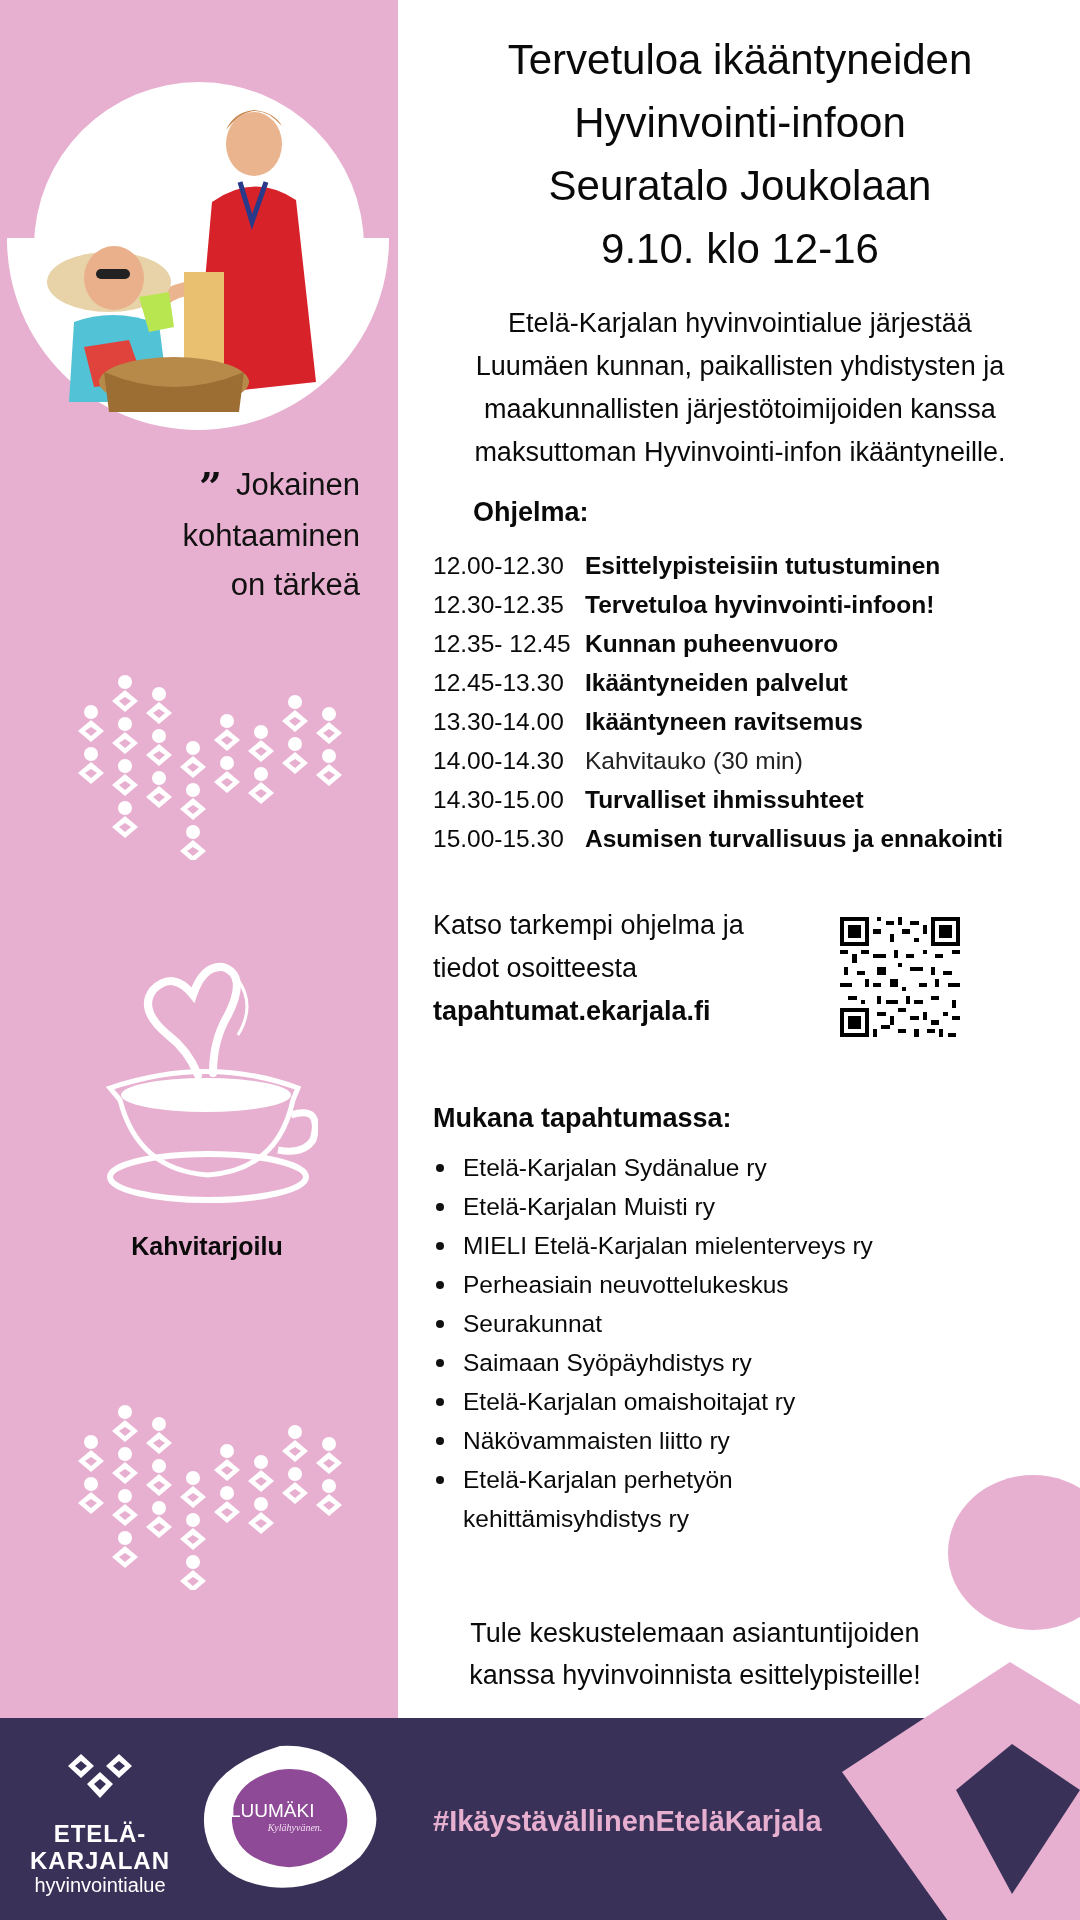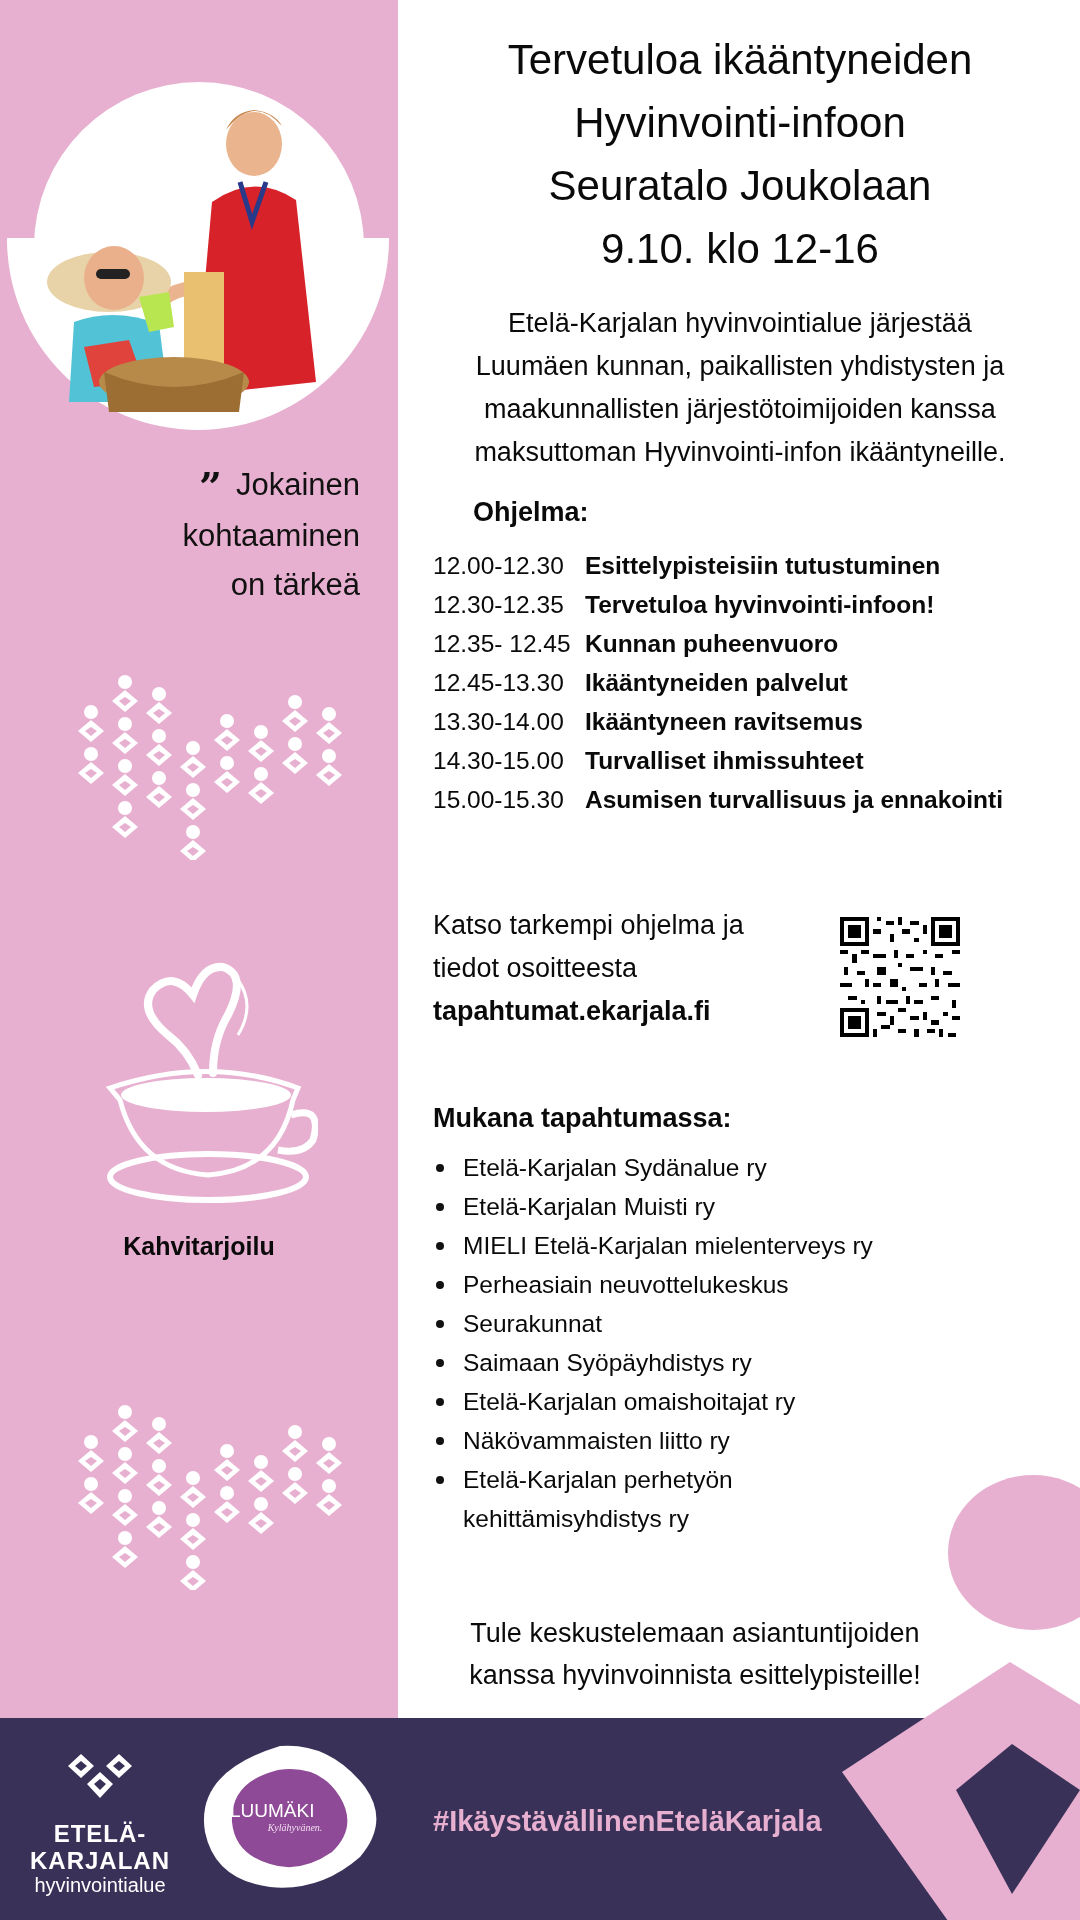--- a/index.html
+++ b/index.html
@@ -7,21 +7,21 @@
   .left-panel { position: absolute; left: 0; top: 0; width: 398px; height: 1718px; background: #e8b0d0; }
   .photo-ring { position: absolute; left: 7px; top: 60px; width: 382px; height: 370px; }
   .photo-circle { position: absolute; left: 27px; top: 22px; width: 330px; height: 330px; border-radius: 50%; background: #ffffff; overflow: hidden; }
   .photo-band { position: absolute; left: 0; top: 178px; width: 382px; height: 192px; background: #ffffff; border-radius: 0 0 191px 191px; }
   .photo-art { position: absolute; left: 27px; top: 22px; width: 330px; height: 340px; }
   .quote { position: absolute; left: 40px; top: 460px; width: 320px; text-align: right; font-size: 31px; line-height: 49px; color: #111; }
   .quote-mark { font-family: "DejaVu Serif", serif; font-weight: bold; font-size: 40px; margin-right: 14px; vertical-align: -6px; }
   .people { position: absolute; left: 78px; top: 670px; width: 270px; height: 190px; }
   .people2 { top: 1400px; }
   .cup { position: absolute; left: 98px; top: 955px; width: 220px; height: 250px; }
-  .coffee-label { position: absolute; left: 0; top: 1232px; width: 398px; text-align: center; font-weight: bold; font-size: 25px; }
+  .coffee-label { position: absolute; left: 0; top: 1232px; width: 398px; text-align: center; font-weight: bold; font-size: 25px; padding-left: 8px; }
 
   .title { position: absolute; left: 420px; top: 28px; width: 640px; text-align: center; font-size: 42px; line-height: 63px; font-weight: normal; }
   .intro { position: absolute; left: 420px; top: 302px; width: 640px; text-align: center; font-size: 27px; line-height: 43px; }
   .section-h { position: absolute; left: 433px; font-weight: bold; font-size: 27px; }
   .sched { position: absolute; left: 433px; top: 546px; width: 640px; }
   .sched-row { height: 39px; font-size: 24.5px; line-height: 39px; white-space: nowrap; }
   .sched-time { display: inline-block; width: 152px; }
   .sched-act { font-weight: bold; }
   .sched-act.light { font-weight: normal; color: #222; }
   .info { position: absolute; left: 433px; top: 904px; width: 400px; font-size: 27px; line-height: 43px; font-weight: 300; }
@@ -162,20 +162,21 @@
 </div>
 
 <div class="section-h" style="top:497px;margin-left:40px;">Ohjelma:</div>
 
 <div class="sched">
   <div class="sched-row"><span class="sched-time">12.00-12.30</span><span class="sched-act">Esittelypisteisiin tutustuminen</span></div>
   <div class="sched-row"><span class="sched-time">12.30-12.35</span><span class="sched-act">Tervetuloa hyvinvointi-infoon!</span></div>
   <div class="sched-row"><span class="sched-time">12.35- 12.45</span><span class="sched-act">Kunnan puheenvuoro</span></div>
   <div class="sched-row"><span class="sched-time">12.45-13.30</span><span class="sched-act">Ikääntyneiden palvelut</span></div>
   <div class="sched-row"><span class="sched-time">13.30-14.00</span><span class="sched-act">Ikääntyneen ravitsemus</span></div>
+  <div class="sched-row"><span class="sched-time">14.00-14.30</span><span class="sched-act light">Kahvitauko (30 min)</span></div>
   <div class="sched-row"><span class="sched-time">14.30-15.00</span><span class="sched-act">Turvalliset ihmissuhteet</span></div>
   <div class="sched-row"><span class="sched-time">15.00-15.30</span><span class="sched-act">Asumisen turvallisuus ja ennakointi</span></div>
 </div>
 
 <div class="info">
   <div>Katso tarkempi ohjelma ja</div>
   <div>tiedot osoitteesta</div>
   <div class="info-url">tapahtumat.ekarjala.fi</div>
 </div>
 

